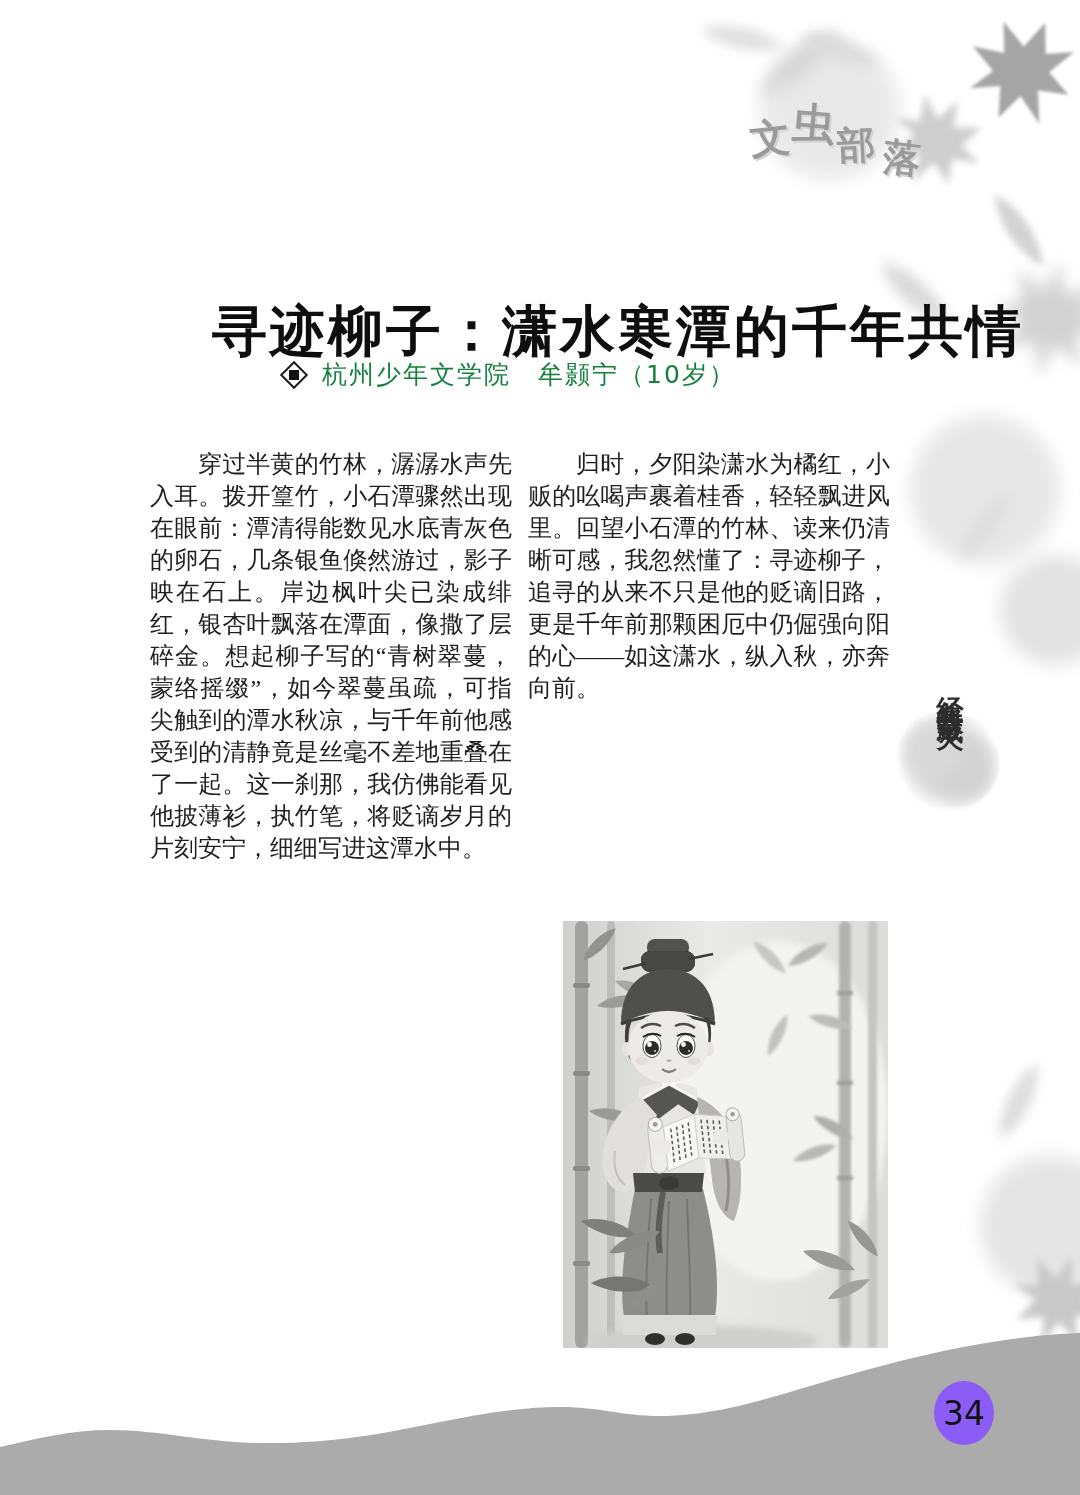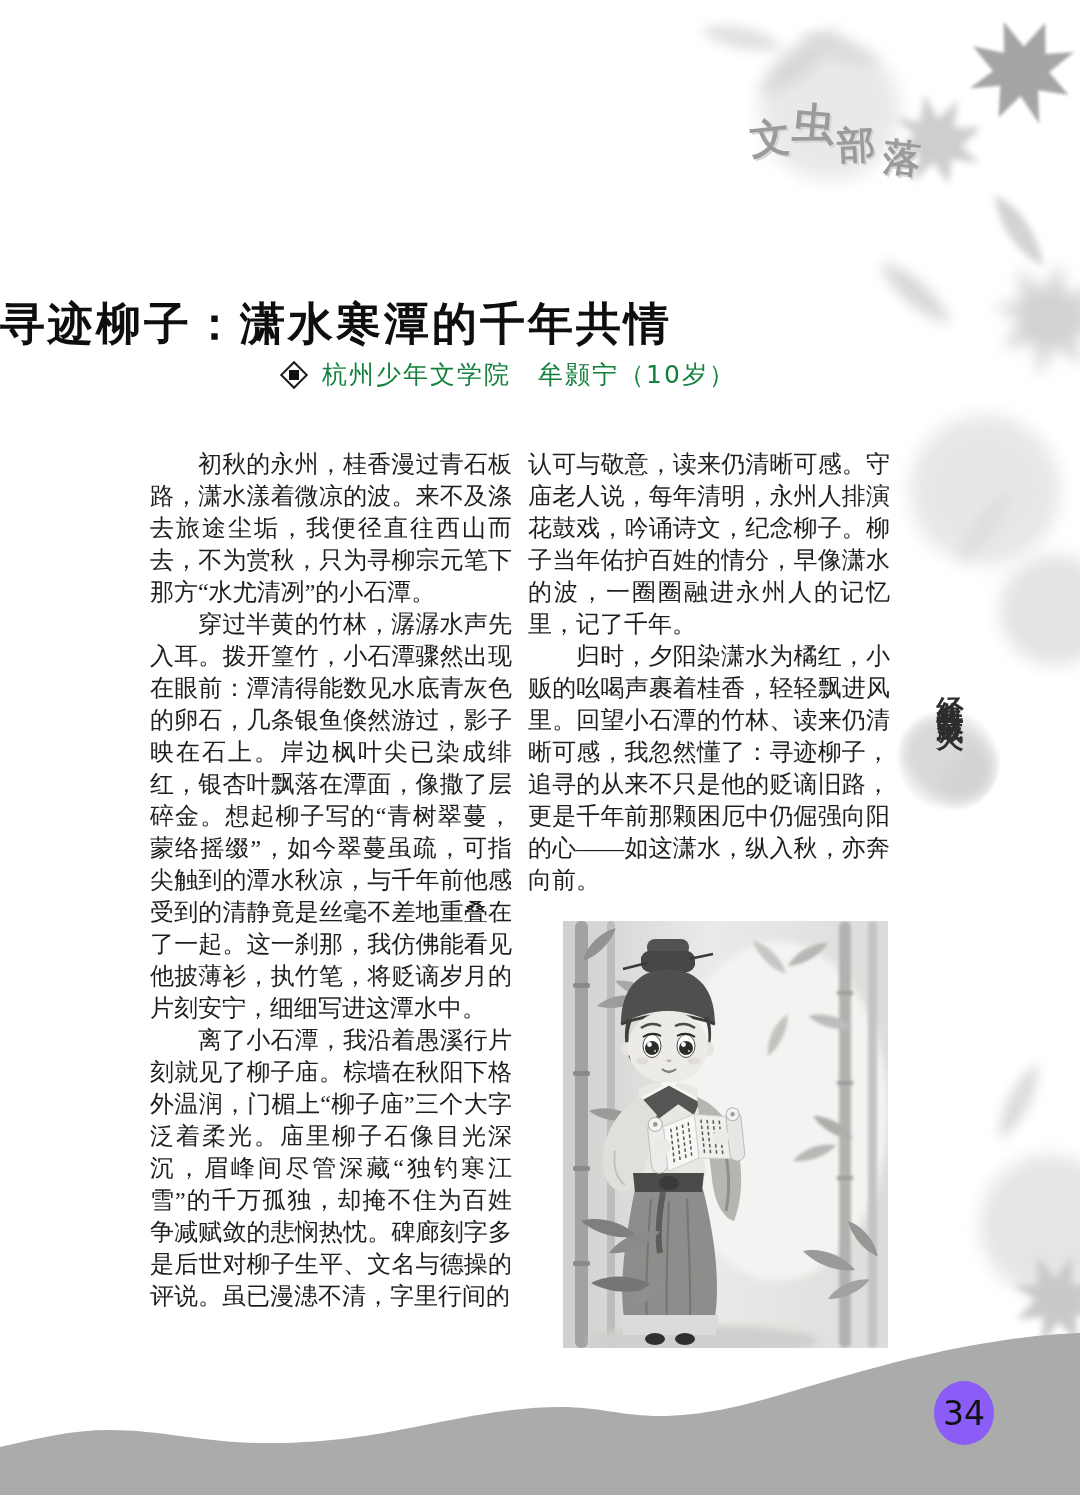--- a/index.html
+++ b/index.html
@@ -13,23 +13,23 @@
   .logo-char{
     position:absolute;font-family:"DejaVu Sans","Liberation Sans",sans-serif;
     font-weight:bold;color:#9b9b9b;text-shadow:2px 2px 0 #d6d6d6;line-height:1;
   }
   .lc0{left:750px;top:118px;font-size:40px;transform:rotate(-6deg);}
   .lc1{left:793px;top:103px;font-size:42px;transform:rotate(5deg);}
   .lc2{left:837px;top:126px;font-size:38px;transform:rotate(-3deg);}
   .lc3{left:883px;top:139px;font-size:38px;transform:rotate(7deg);}
   
   .title{
-    position:absolute;left:0;top:266px;width:1024px;text-align:left;
+    position:absolute;left:0;top:266px;width:1024px;text-align:right;
     font-family:"DejaVu Sans","Liberation Sans",sans-serif;font-weight:bold;
-    font-size:45px;letter-spacing:3px;color:#0e0e0e;line-height:56px;
+    font-size:55px;letter-spacing:3px;color:#0e0e0e;line-height:56px;
   }
   .byline{
     position:absolute;left:0;top:358px;width:1020px;text-align:center;
     font-family:"DejaVu Sans","Liberation Sans",sans-serif;
     font-size:25px;letter-spacing:2px;color:#15803d;
   }
   .diamond{
     display:inline-block;width:16px;height:16px;border:2px solid #1c1c1c;
     transform:rotate(45deg);vertical-align:-2px;margin-right:18px;position:relative;
   }
@@ -119,27 +119,24 @@
     <span class="logo-char lc3">落</span>
   </div>
 
   <h1 class="title">寻迹柳子：潇水寒潭的千年共情</h1>
 
   <div class="byline">
     <span class="diamond"><i></i></span><span>杭州少年文学院　牟颢宁（10岁）</span>
   </div>
 
   <div class="col col-left">
-    <p>初秋的永州，桂香漫过青石板路，潇水漾着微凉的波。来不及涤去旅途尘垢，我便径直往西山而去，不为赏秋，只为寻柳宗元笔下那方“水尤清冽”的小石潭。</p>
     <p>穿过半黄的竹林，潺潺水声先入耳。拨开篁竹，小石潭骤然出现在眼前：潭清得能数见水底青灰色的卵石，几条银鱼倏然游过，影子映在石上。岸边枫叶尖已染成绯红，银杏叶飘落在潭面，像撒了层碎金。想起柳子写的“青树翠蔓，蒙络摇缀”，如今翠蔓虽疏，可指尖触到的潭水秋凉，与千年前他感受到的清静竟是丝毫不差地重叠在了一起。这一刹那，我仿佛能看见他披薄衫，执竹笔，将贬谪岁月的片刻安宁，细细写进这潭水中。</p>
-    <p>离了小石潭，我沿着愚溪行片刻就见了柳子庙。棕墙在秋阳下格外温润，门楣上“柳子庙”三个大字泛着柔光。庙里柳子石像目光深沉，眉峰间尽管深藏“独钓寒江雪”的千万孤独，却掩不住为百姓争减赋敛的悲悯热忱。碑廊刻字多是后世对柳子生平、文名与德操的评说。虽已漫漶不清，字里行间的</p>
   </div>
 
   <div class="col col-right">
-    <p class="cont">认可与敬意，读来仍清晰可感。守庙老人说，每年清明，永州人排演花鼓戏，吟诵诗文，纪念柳子。柳子当年佑护百姓的情分，早像潇水的波，一圈圈融进永州人的记忆里，记了千年。</p>
     <p>归时，夕阳染潇水为橘红，小贩的吆喝声裹着桂香，轻轻飘进风里。回望小石潭的竹林、读来仍清晰可感，我忽然懂了：寻迹柳子，追寻的从来不只是他的贬谪旧路，更是千年前那颗困厄中仍倔强向阳的心——如这潇水，纵入秋，亦奔向前。</p>
   </div>
 
   <svg class="illus" viewBox="0 0 325 427">
     <defs>
       <linearGradient id="bgGrad" x1="0" y1="0" x2="1" y2="0">
         <stop offset="0" stop-color="#cfcfcd"></stop>
           <stop offset="0.45" stop-color="#eaeae8"></stop>
           <stop offset="1" stop-color="#dcdcda"></stop>
       </linearGradient>

